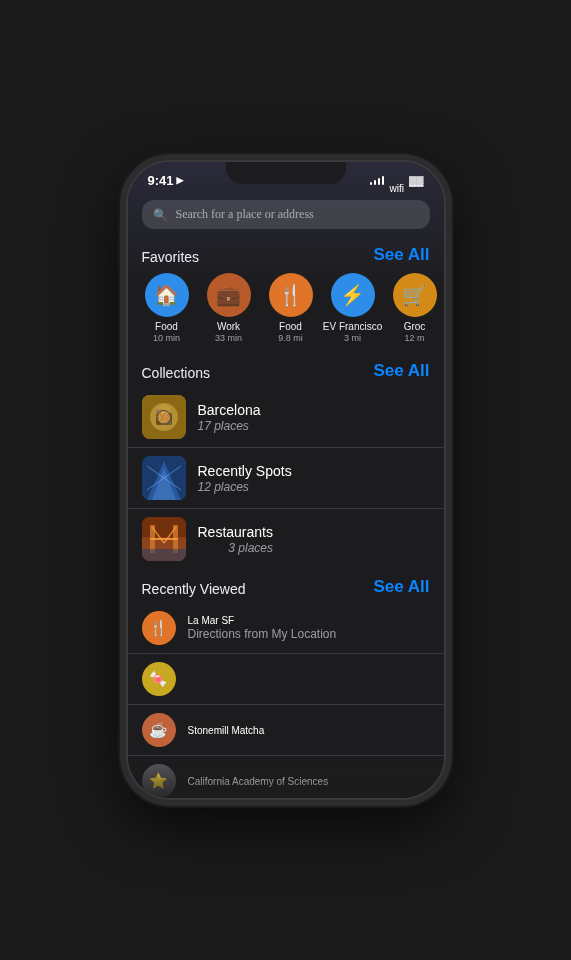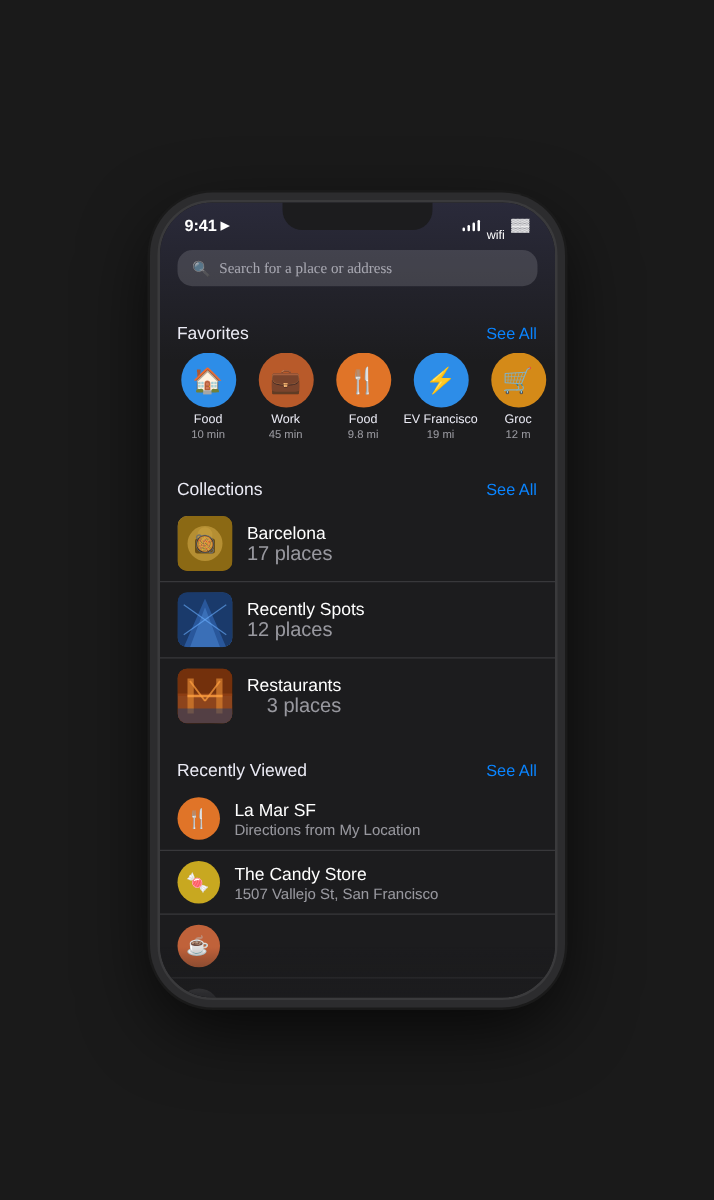--- a/index.html
+++ b/index.html
@@ -112,23 +112,22 @@
       align-items: flex-end;
       padding: 8px 14px 6px;
     }
     .section-title {
       color: #ebebf5;
       font-size: 14px;
       font-weight: 500;
     }
     .see-all {
       color: #0a84ff;
-      font-size: 13px;
-      font-weight: 400;
-      margin-top: 14px;
+      font-size: 17px;
+      font-weight: 700;
     }
     
     .favorites-row {
       display: flex;
       gap: 0;
       padding: 2px 8px 10px;
       overflow-x: auto;
     }
     .favorites-row::-webkit-scrollbar { display: none; }
     .favorite-item {
@@ -206,22 +205,23 @@
       font-size: 18px;
     }
     .collection-info {}
     .collection-name {
       color: #fff;
       font-size: 14px;
       font-weight: 500;
     }
     .collection-count {
       color: rgba(235,235,245,0.6);
-      font-size: 16px;
+      font-size: 12px;
       margin-top: 1px;
+      font-style: italic;
     }
     
     .recent-item {
       display: flex;
       align-items: center;
       gap: 12px;
       padding: 8px 14px;
       border-bottom: 0.5px solid rgba(84,84,88,0.5);
     }
     .recent-item:last-child {
@@ -233,21 +233,21 @@
       border-radius: 50%;
       display: flex;
       align-items: center;
       justify-content: center;
       flex-shrink: 0;
       font-size: 15px;
     }
     .recent-info {}
     .recent-name {
       color: #fff;
-      font-size: 14px;
+      font-size: 10px;
       font-weight: 500;
     }
     .recent-sub {
       color: rgba(235,235,245,0.6);
       font-size: 12px;
       margin-top: 1px;
     }
     
     .bottom-gradient {
       position: absolute;
@@ -324,31 +324,31 @@
 
       <div class="favorites-row">
         <div class="favorite-item">
           <div class="fav-circle" style="background:#2d8de8;">🏠</div>
           <span class="fav-label">Food</span>
           <span class="fav-sublabel">10 min</span>
         </div>
         <div class="favorite-item">
           <div class="fav-circle" style="background:#b85a2a;">💼</div>
           <span class="fav-label">Work</span>
-          <span class="fav-sublabel">45 min</span>
+          <span class="fav-sublabel">33 min</span>
         </div>
         <div class="favorite-item">
           <div class="fav-circle" style="background:#e07428;">🍴</div>
           <span class="fav-label">Food</span>
           <span class="fav-sublabel">9.8 mi</span>
         </div>
         <div class="favorite-item">
           <div class="fav-circle" style="background:#2d8de8;">⚡</div>
           <span class="fav-label">EV Francisco</span>
-          <span class="fav-sublabel">19 mi</span>
+          <span class="fav-sublabel">3 mi</span>
         </div>
         <div class="favorite-item">
           <div class="fav-circle" style="background:#d48a18;">🛒</div>
           <span class="fav-label">Groc</span>
           <span class="fav-sublabel">12 m</span>
         </div>
       </div>
 
       <div class="section-header">
         <span class="section-title">Collections</span>
@@ -426,29 +426,26 @@
         <div class="recent-item">
           <div class="recent-icon" style="background:#e07428;">🍴</div>
           <div class="recent-info">
             <div class="recent-name">La Mar SF</div>
             <div class="recent-sub">Directions from My Location</div>
           </div>
         </div>
 
         <div class="recent-item">
           <div class="recent-icon" style="background:#c8a820;">🍬</div>
-          <div class="recent-info">
-            <div class="recent-name">The Candy Store</div>
-            <div class="recent-sub">1507 Vallejo St, San Francisco</div>
-          </div>
         </div>
 
         <div class="recent-item">
           <div class="recent-icon" style="background:#c0623a;">☕</div>
           <div class="recent-info">
+            <div class="recent-name">Stonemill Matcha</div>
           </div>
         </div>
 
         <div class="recent-item" style="border-bottom:none;">
           <div class="recent-icon" style="background:#5a5a5e;">⭐</div>
           <div class="recent-info">
             <div class="recent-name">California Academy of Sciences</div>
           </div>
         </div>
       </div>

